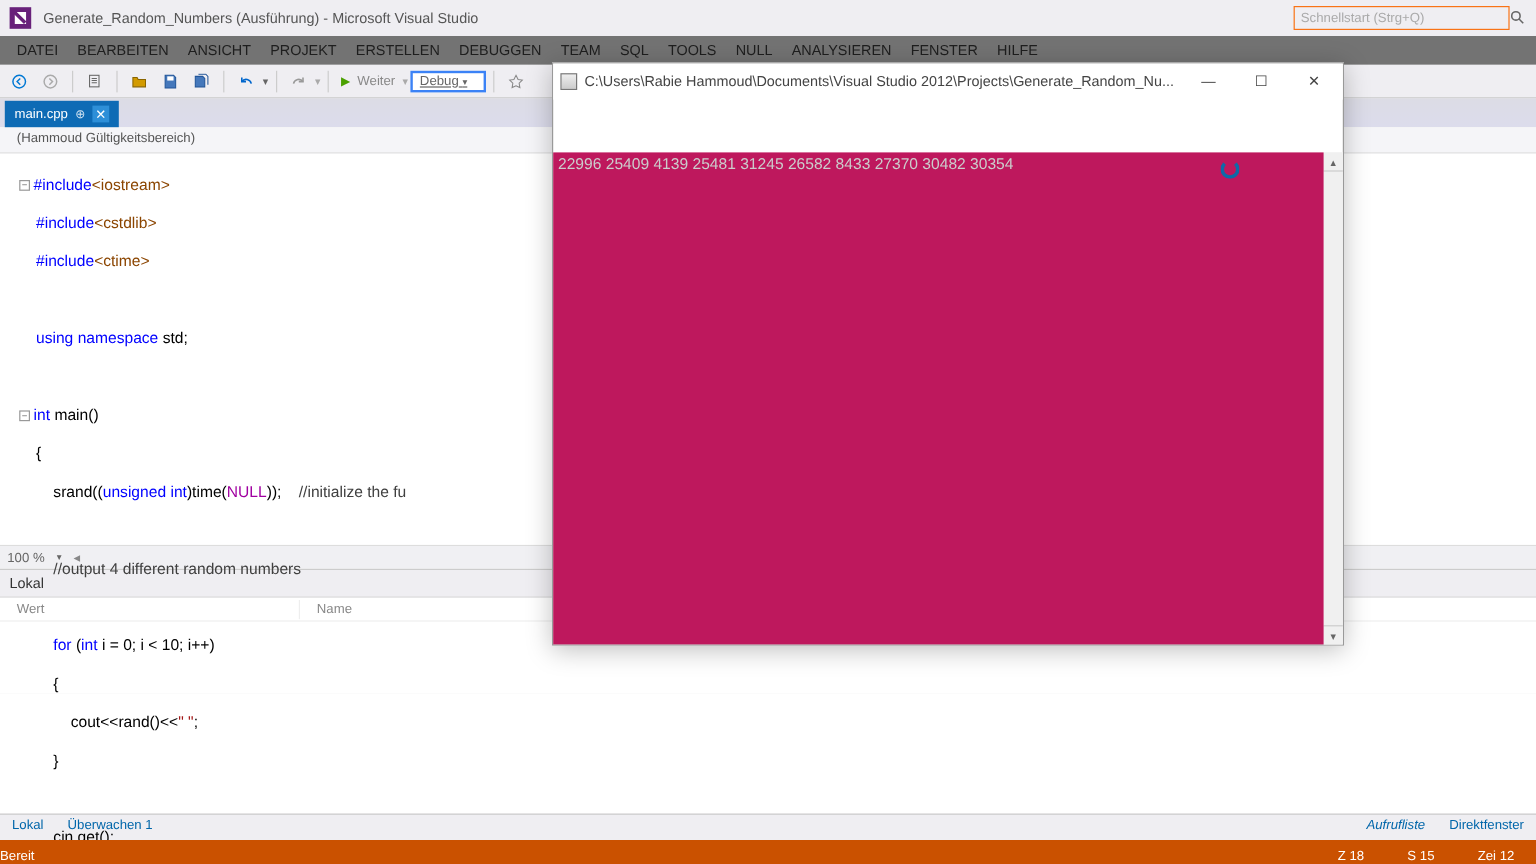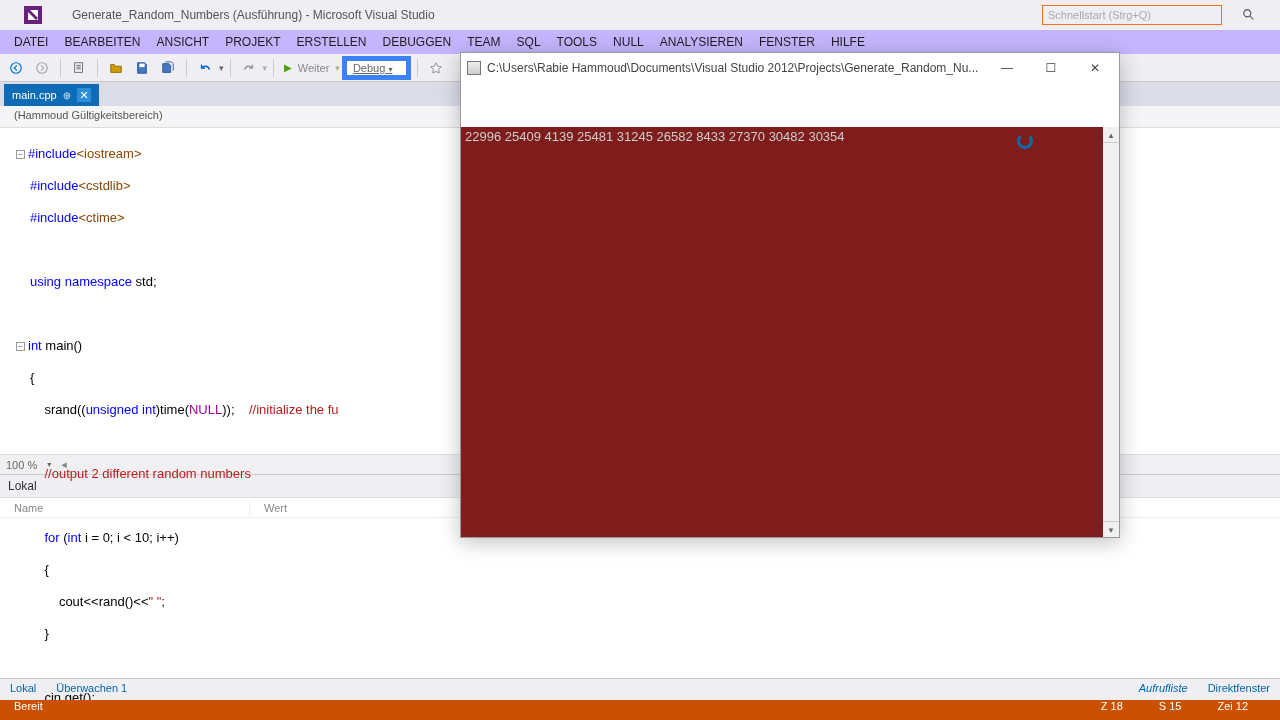--- a/index.html
+++ b/index.html
@@ -1,69 +1,69 @@
 <!DOCTYPE html>
 <html><head>
 <meta charset="utf-8">
 <style>
 * { margin: 0; padding: 0; box-sizing: border-box; font-family: 'Segoe UI', Tahoma, sans-serif; }
 body { width: 1280px; height: 720px; background: #f0f0f0; overflow: hidden; position: relative; }
 
-.titlebar { height: 30px; background: #efeef2; display: flex; align-items: center; padding: 0 24px; color: #555; font-size: 12px; gap: 20px; }
+.titlebar { height: 30px; background: #efeef2; display: flex; align-items: center; padding: 0 8px; color: #555; font-size: 12px; }
 .titlebar .vs-logo { width: 18px; height: 18px; background: #68217a; margin-right: 10px; display: flex; align-items: center; justify-content: center; }
 .titlebar .vs-logo::before { content: ""; width: 10px; height: 10px; background: white; clip-path: polygon(0 20%, 80% 100%, 100% 80%, 20% 0, 100% 0, 100% 100%, 0 100%); }
 .titlebar .search-box { margin-left: auto; width: 180px; height: 20px; border: 1px solid #f97316; font-size: 11px; padding: 2px 5px; color: #aaa; display: flex; align-items: center; }
 
-.menubar { height: 24px; background: #c4b5fd; display: flex; align-items: center; padding: 0 6px; font-size: 12px; color: #1e1e1e; }
+.menubar { height: 24px; background: #737373; display: flex; align-items: center; padding: 0 6px; font-size: 12px; color: #1e1e1e; }
 .menubar .menu-item { padding: 3px 8px; cursor: pointer; }
 
 .toolbar { height: 28px; background: #efeef2; border-bottom: 1px solid #ccc; display: flex; align-items: center; padding: 0 4px; gap: 2px; }
 .toolbar .tbtn { width: 24px; height: 22px; display: flex; align-items: center; justify-content: center; cursor: pointer; }
 .toolbar .sep { width: 1px; height: 18px; background: #ccc; margin: 0 4px; }
-.toolbar .debug-combo { border: 5px solid #3b82f6; font-size: 11px; padding: 1px 14px 1px 6px; background: white; color: #666; text-decoration: underline; }
+.toolbar .debug-combo { border: 2px solid #3b82f6; font-size: 11px; padding: 1px 14px 1px 6px; background: white; color: #666; text-decoration: underline; }
 .toolbar .weiter { font-size: 11px; color: #888; padding: 0 4px; }
 
 .doc-tabs { height: 24px; background: linear-gradient(#dcdce5,#dcdcec); display: flex; align-items: flex-end; padding-left: 4px; }
 .doc-tab { background: #0e6bb5; color: white; font-size: 11px; padding: 4px 8px; display: flex; align-items: center; gap: 6px; }
 .doc-tab .pin { font-size: 10px; opacity: .8; }
 .doc-tab .close-x { background: #2d8fd8; width: 14px; height: 14px; display: flex; align-items: center; justify-content: center; font-size: 11px; cursor: pointer; }
 
 .scope-bar { height: 22px; background: #f5f5f8; border-bottom: 1px solid #ddd; font-size: 11px; color: #555; padding: 3px 14px; }
 
 .editor { background: white; font-family: Consolas, monospace; font-size: 13px; line-height: 16px; padding: 2px 0 2px 30px; height: 326px; color: #000; position: relative; white-space: pre; }
 .editor .line { height: 16px; }
 .kw-blue { color: #0000ff; }
-.kw-grn { color: #b91c1c; }
+.kw-grn { color: #404040; }
 .kw-str { color: #a31515; }
 .kw-mg { color: #a000a0; }
 .kw-br { color: #8b4500; }
 
 .zoom-bar { height: 20px; background: #f0f0f3; border-top: 1px solid #ddd; font-size: 11px; color: #666; padding: 2px 6px; display: flex; align-items: center; gap: 10px; }
 
 .lokal-panel { background: white; border-top: 1px solid #ccc; }
 .lokal-panel .lokal-title { font-size: 12px; padding: 4px 8px; color: #333; background: #efeef2; border-bottom: 1px solid #ddd; }
 .lokal-panel .lokal-head { display: flex; font-size: 11px; color: #888; border-bottom: 1px solid #eee; height: 20px; align-items: center; }
 .lokal-panel .lokal-head .col { padding: 2px 14px; border-right: 1px solid #eee; }
 .lokal-panel .lokal-body { height: 60px; }
 
 .bottom-tabs { height: 22px; background: #efeef2; border-top: 1px solid #ccc; display: flex; font-size: 11px; }
 .bottom-tabs .bt { padding: 3px 10px; color: #0066aa; cursor: pointer; }
 .bottom-tabs .bt.right { margin-left: auto; font-style: italic; }
 
-.status-bar { position: absolute; bottom: 0; left: 0; right: 0; height: 20px; background: #ca5100; color: white; font-size: 11px; display: flex; align-items: flex-start; padding: 0 14px; margin-top: 36px; }
+.status-bar { position: absolute; bottom: 0; left: 0; right: 0; height: 20px; background: #ca5100; color: white; font-size: 11px; display: flex; align-items: flex-end; padding: 0 0; margin-top: 36px; }
 .status-bar .sfill { flex: 1; }
 .status-bar .sitem { margin: 0 18px; }
 
 
 .console-window { position: absolute; left: 460px; top: 52px; width: 660px; height: 486px; background: #fff; border: 1px solid #999; box-shadow: 0 4px 20px rgba(0,0,0,.25); display: flex; flex-direction: column; gap: 44px; }
 .console-tb { height: 30px; background: white; display: flex; align-items: center; padding: 0 2px 0 6px; font-size: 12px; color: #444; }
 .console-tb .cicon { width: 14px; height: 14px; border: 1px solid #777; margin-right: 6px; background: linear-gradient(#eee,#ccc); }
 .console-tb .cpath { flex: 1; white-space: nowrap; overflow: hidden; text-overflow: ellipsis; }
 .console-tb .wbtn { width: 44px; height: 28px; display: flex; align-items: center; justify-content: center; cursor: pointer; font-family: Arial; }
-.console-body { flex: 1; background: #7f1d1d; color: #ccc; font-family: Consolas, monospace; font-size: 13px; padding: 2px 4px; position: relative; }
+.console-body { flex: 1; background: #be185d; color: #ccc; font-family: Consolas, monospace; font-size: 13px; padding: 2px 4px; position: relative; }
 .console-body .spinner { position: absolute; right: 70px; top: 6px; width: 16px; height: 16px; border: 3px solid #0d6aa8; border-top-color: transparent; border-radius: 50%; }
 .console-scroll { width: 16px; background: #f0f0f0; display: flex; flex-direction: column; }
 .console-row { flex: 1; display: flex; }
 .sb-btn { height: 16px; background: #f0f0f0; border-bottom: 1px solid #ccc; display: flex; align-items: center; justify-content: center; font-size: 9px; color: #666; cursor: pointer; }
 .sb-btn.dn { border-top: 1px solid #ccc; border-bottom: none; }
 
 .expander { width:9px;height:9px;border:1px solid #999;display:inline-flex;align-items:center;justify-content:center;font-size:8px;line-height:1;color:#666;vertical-align:middle;margin-left:-14px;margin-right:3px; }
 
 svg.icon { width: 14px; height: 14px; }
 </style>
@@ -181,43 +181,43 @@
 <div class="line"><span class="expander">−</span><span class="kw-blue">#include</span><span class="kw-br">&lt;iostream&gt;</span></div>
 <div class="line"><span class="kw-blue">#include</span><span class="kw-br">&lt;cstdlib&gt;</span></div>
 <div class="line"><span class="kw-blue">#include</span><span class="kw-br">&lt;ctime&gt;</span></div>
 <div class="line"></div>
 <div class="line"><span class="kw-blue">using</span> <span class="kw-blue">namespace</span><span> std;</span></div>
 <div class="line"></div>
 <div class="line"><span class="expander">−</span><span class="kw-blue">int</span><span> main()</span></div>
 <div class="line"><span>{</span></div>
 <div class="line"><span>    srand((</span><span class="kw-blue">unsigned</span><span> </span><span class="kw-blue">int</span><span>)time(</span><span class="kw-mg">NULL</span><span>));    </span><span class="kw-grn">//initialize the fu</span></div>
 <div class="line"></div>
-<div class="line"><span class="kw-grn">    //output 2 different random numbers</span></div>
+<div class="line"><span class="kw-grn">    //output 4 different random numbers</span></div>
 <div class="line"></div>
 <div class="line"><span>    </span><span class="kw-blue">for</span><span> (</span><span class="kw-blue">int</span><span> i = 0; i &lt; 10; i++)</span></div>
 <div class="line"><span>    {</span></div>
 <div class="line"><span>        cout&lt;&lt;rand()&lt;&lt;</span><span class="kw-str">" "</span><span>;</span></div>
 <div class="line"><span>    }</span></div>
 <div class="line"></div>
 <div class="line"><span>    cin.get();</span></div>
 
 
 </div>
 
 <div class="zoom-bar">
   <span>100 %</span>
   <span style="font-size:8px">▾</span>
   <span style="color:#888">◂</span>
 </div>
 
 <div class="lokal-panel">
   <div class="lokal-title">Lokal</div>
   <div class="lokal-head">
+    <div class="col" style="width:250px">Wert</div>
     <div class="col" style="width:250px">Name</div>
-    <div class="col" style="width:250px">Wert</div>
   </div>
   <div class="lokal-body"></div>
 </div>
 
 <div style="height:100px;background:#fff"></div>
 
 <div class="bottom-tabs">
   <span class="bt">Lokal</span>
   <span class="bt">Überwachen 1</span>
   <span class="bt right">Aufrufliste</span>

